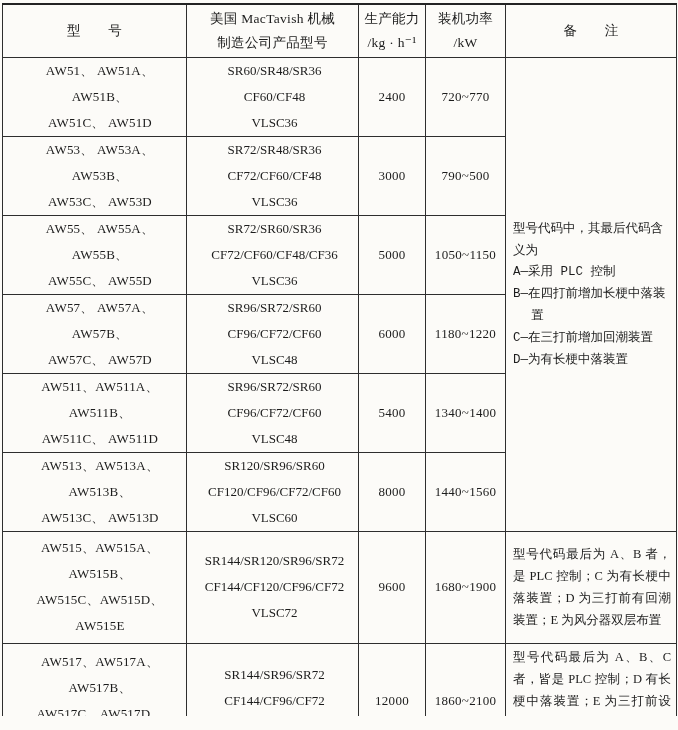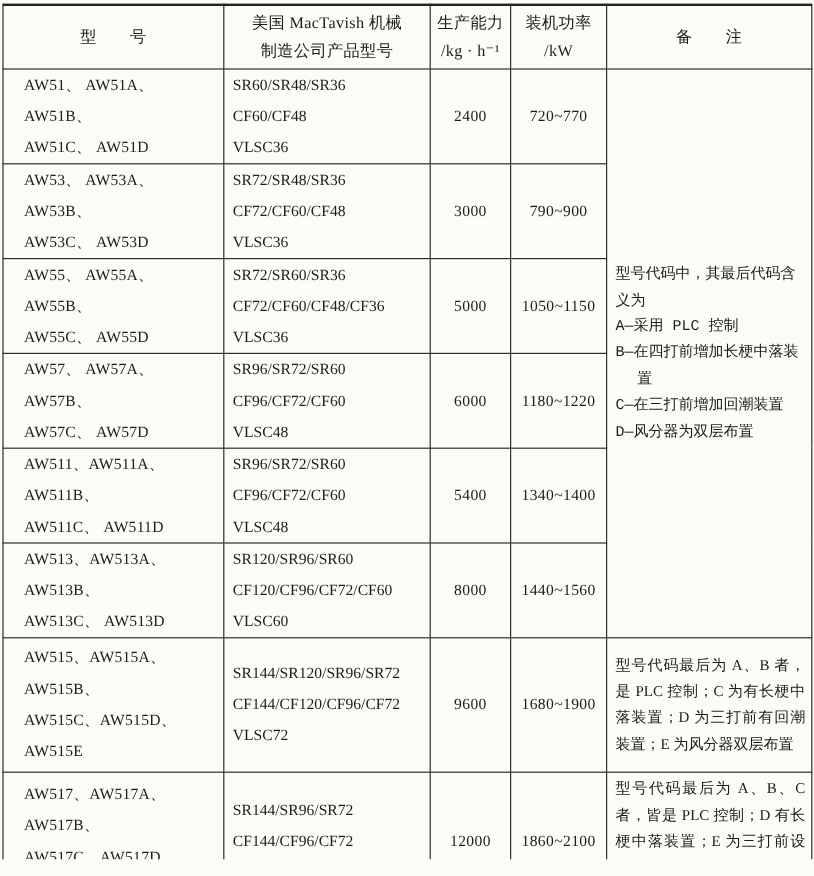--- a/index.html
+++ b/index.html
@@ -9,21 +9,21 @@
     background:#fcfbf8;
     color:#1c1c1c;
   }
   .page { position:relative; width:678px; height:716px; overflow:hidden; }
   table.spec {
     position:absolute; left:2px; top:3px; width:674px;
     border-collapse:collapse; table-layout:fixed;
     border-left:1px solid #2e2e2e; border-right:1px solid #2e2e2e;
     border-top:2px solid #232323; border-bottom:3px solid #1b1b1b;
   }
-  td, th { border:1px solid #2e2e2e; vertical-align:middle; overflow:hidden; }
+  td, th { border:1px solid #2e2e2e; vertical-align:middle; overflow:hidden;text-align:center; }
   th {
     font-weight:normal; font-size:13.5px; text-align:center;
     line-height:24px; white-space:pre-line; letter-spacing:0.3px;
   }
   tr.h-hdr { height:53px; }
   tr.h-std { height:73px; }
   tr.h-r7  { height:112px; }
   tr.h-r8  { height:107px; }
   .c-model {
     font-size:13px; line-height:26px; white-space:pre-line;
@@ -73,32 +73,32 @@
       <td class="c-prod">SR60/SR48/SR36
 CF60/CF48
 VLSC36</td>
       <td class="c-cap">2400</td>
       <td class="c-pow">720~770</td>
       <td class="c-rem" rowspan="6">
         <div class="rem-intro">型号代码中，其最后代码含义为</div>
         <div class="rem-item">A—采用 PLC 控制</div>
         <div class="rem-item">B—在四打前增加长梗中落装置</div>
         <div class="rem-item">C—在三打前增加回潮装置</div>
-        <div class="rem-item">D—风分器为双层布置</div>
+        <div class="rem-item">D—为有长梗中落装置</div>
       </td>
     </tr>
 
     <tr class="h-std">
       <td class="c-model">AW53、 AW53A、 AW53B、
 AW53C、 AW53D</td>
       <td class="c-prod">SR72/SR48/SR36
 CF72/CF60/CF48
 VLSC36</td>
       <td class="c-cap">3000</td>
-      <td class="c-pow">790~900</td>
+      <td class="c-pow">790~500</td>
     </tr>
 
     <tr class="h-std">
       <td class="c-model">AW55、 AW55A、 AW55B、
 AW55C、 AW55D</td>
       <td class="c-prod">SR72/SR60/SR36
 CF72/CF60/CF48/CF36
 VLSC36</td>
       <td class="c-cap">5000</td>
       <td class="c-pow">1050~1150</td>

